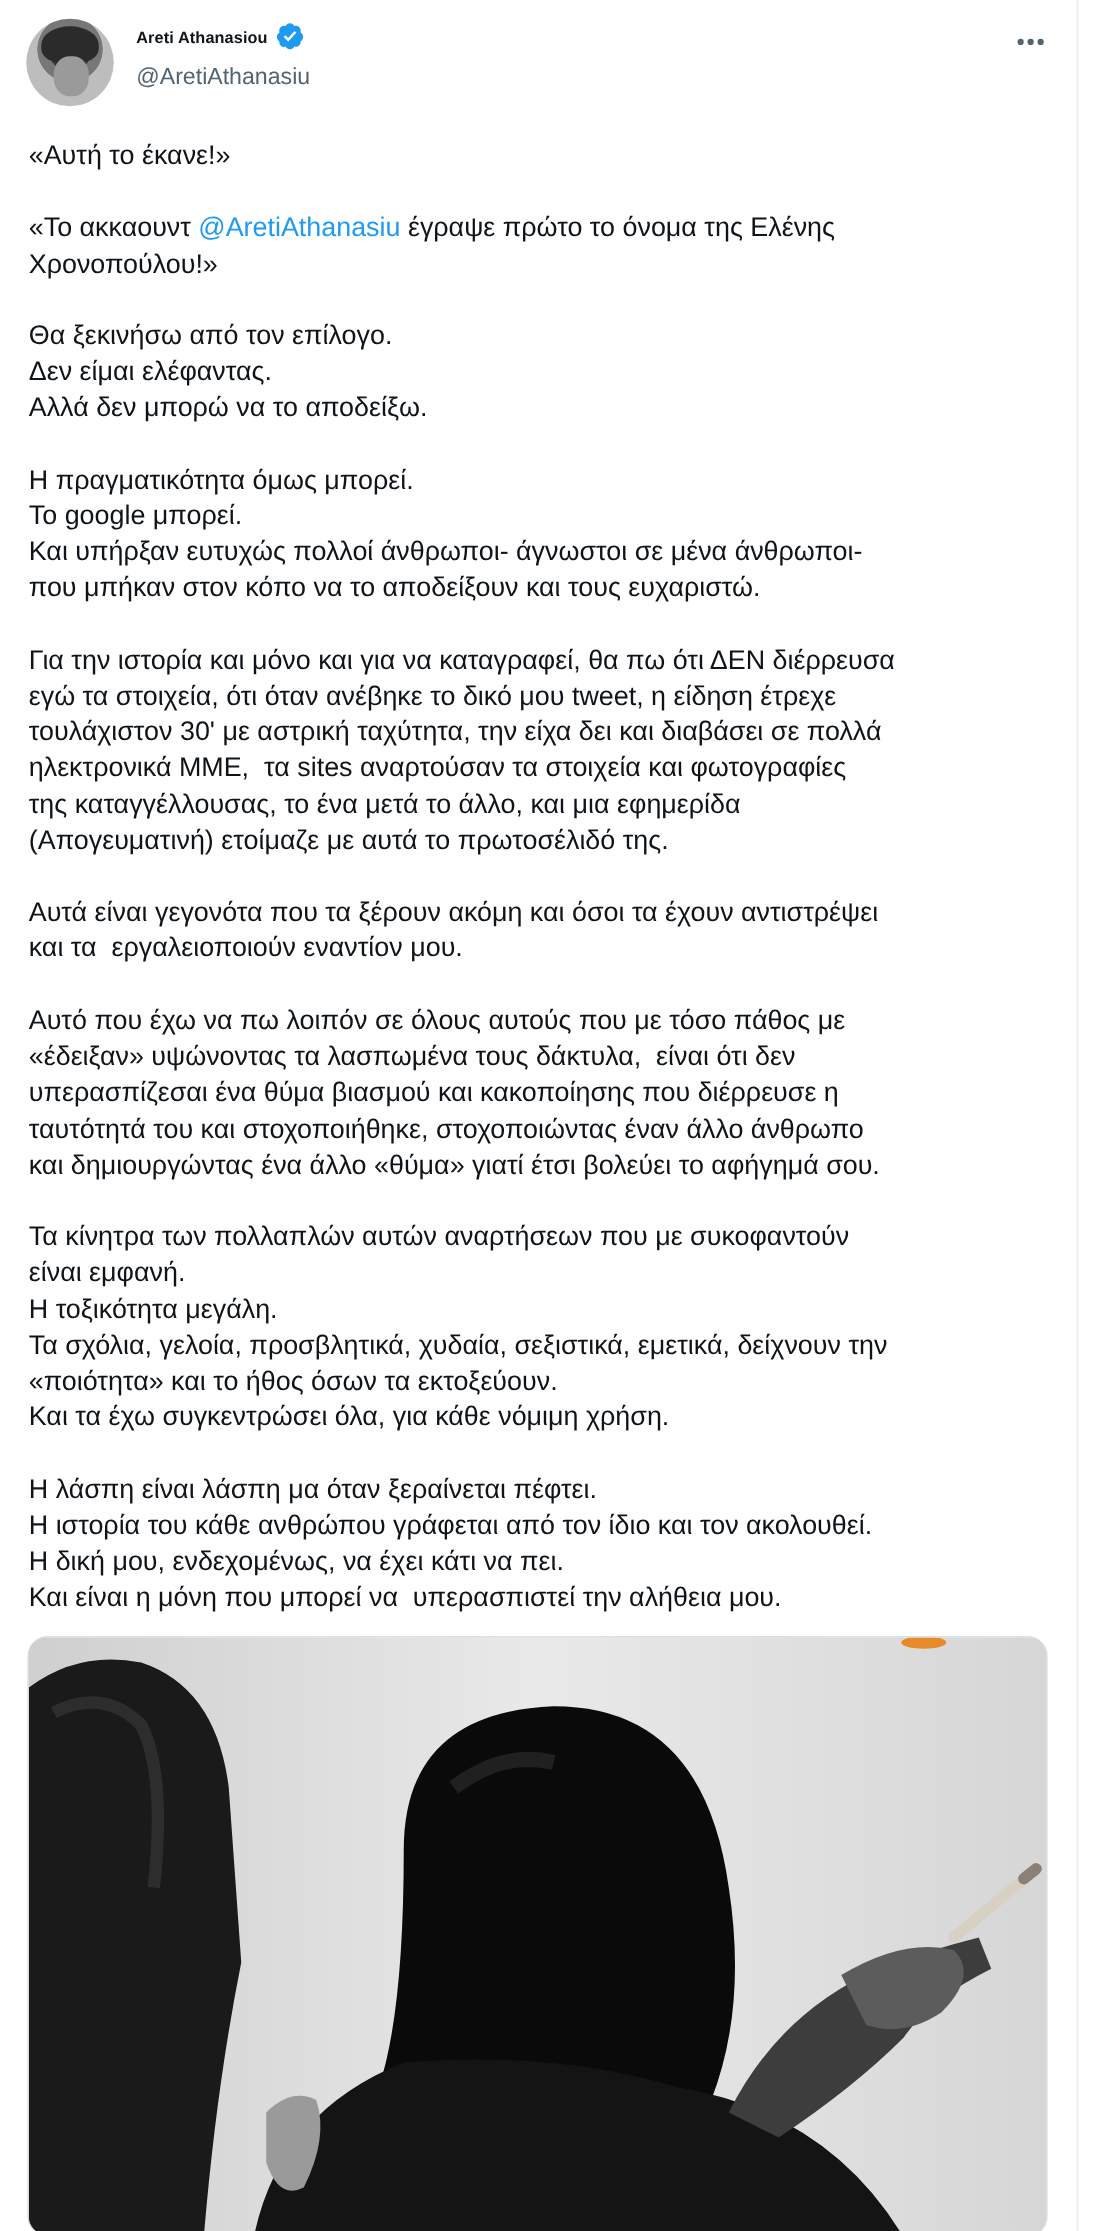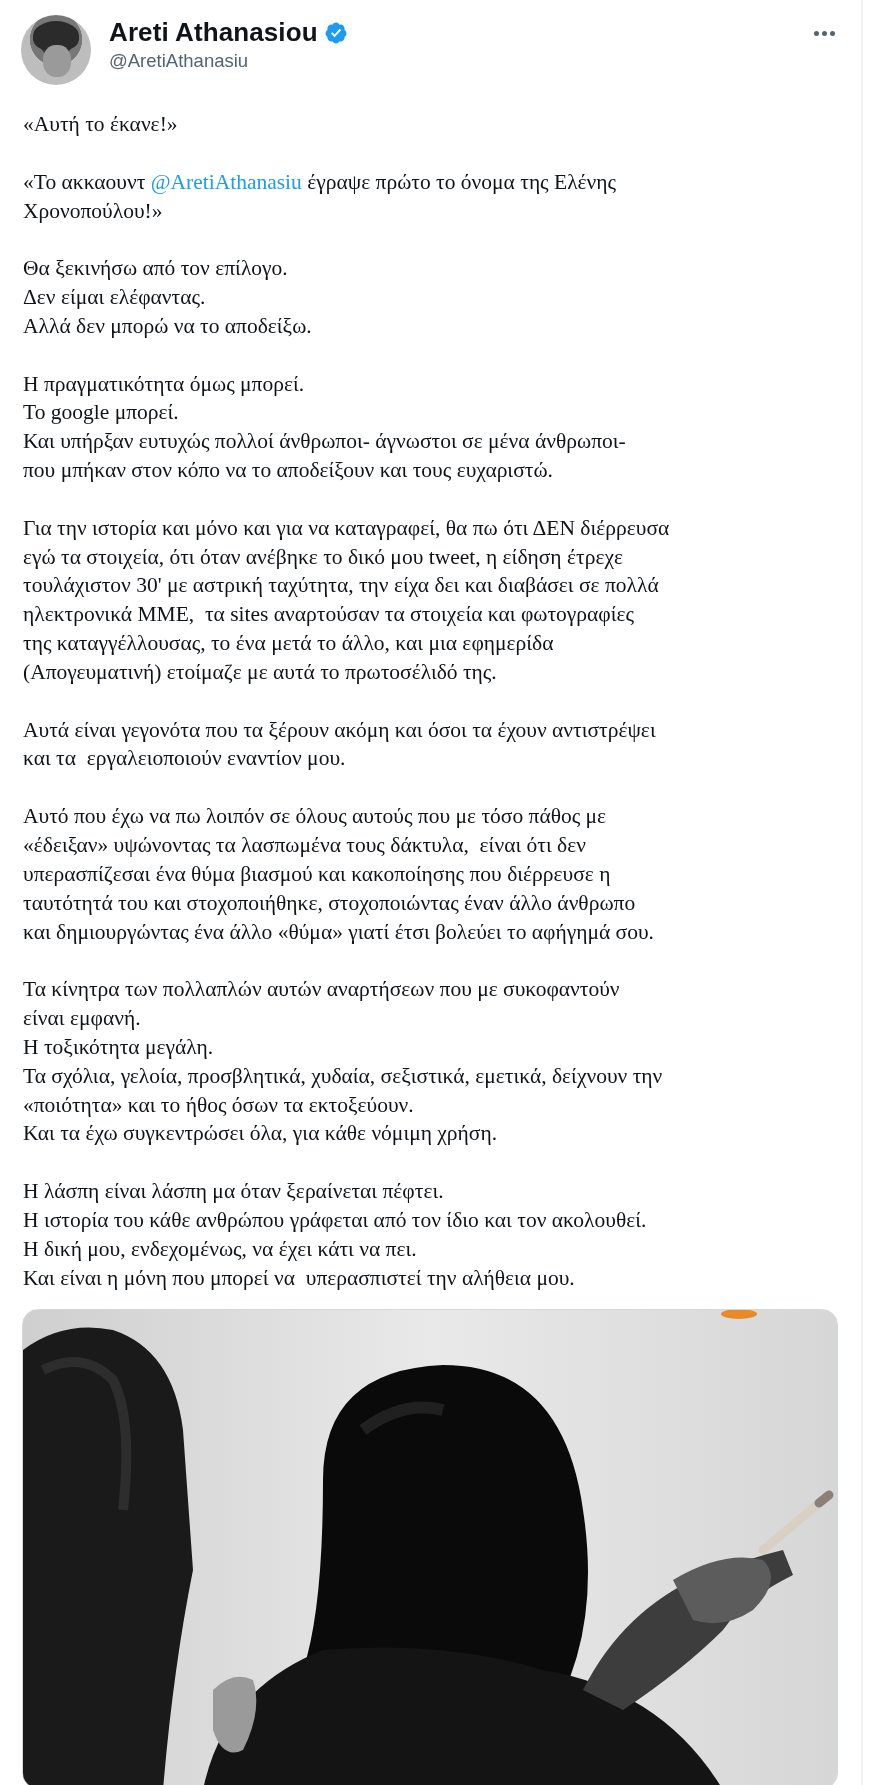--- a/index.html
+++ b/index.html
@@ -7,29 +7,29 @@
            font-family: "Liberation Sans", "DejaVu Sans", sans-serif; color: #0f1419; }
     .card-border { position: absolute; left: 861px; top: 0; width: 2px; height: 1785px; background: #eff3f4; }
     .header { position: absolute; left: 0; top: 0; width: 860px; height: 100px; }
     .avatar { position: absolute; left: 21px; top: 15px; width: 70px; height: 70px; border-radius: 50%;
               overflow: hidden; background: radial-gradient(circle at 50% 35%, #3a3a3a 0 30%, #777 31% 45%, #bdbdbd 46% 100%); }
     .avatar .face { position: absolute; left: 22px; top: 30px; width: 28px; height: 32px; border-radius: 45%;
                     background: #9a9a9a; }
     .avatar .hair { position: absolute; left: 12px; top: 6px; width: 46px; height: 30px; border-radius: 50% 50% 40% 40%;
                     background: #2b2b2b; }
     .name-row { position: absolute; left: 109px; top: 17px; display: flex; align-items: center; }
-    .display-name { font-weight: 700; font-size: 26px; color: #0f1419; letter-spacing: 0.1px; }
+    .display-name { font-weight: 700; font-size: 13px; color: #0f1419; letter-spacing: 0.1px; }
     .badge { margin-left: 6px; width: 24px; height: 24px; display: inline-block; }
     .handle { position: absolute; left: 109px; top: 50px; font-size: 18.5px; color: #536471; }
     .more { position: absolute; left: 808px; top: 20px; width: 32px; height: 26px; display: flex;
             align-items: center; justify-content: center; gap: 3px; cursor: pointer; }
     .more span { width: 5px; height: 5px; background: #536471; border-radius: 50%; display: block; }
     .tweet-text { position: absolute; left: 23px; top: 110px; width: 820px;
                   font-size: 21.5px; line-height: 28.84px; color: #0f1419; white-space: pre-wrap; }
-    .tweet-text .line { display: block; min-height: 28.84px; font-family: Liberation Serif, serif; }
+    .tweet-text .line { display: block; min-height: 28.84px; }
     .mention { color: #1d9bf0; text-decoration: none; }
     .media { position: absolute; left: 22px; top: 1309px; width: 816px; height: 480px; border-radius: 16px;
              overflow: hidden; border: 1px solid #cfd9de; box-sizing: border-box;
              background: linear-gradient(90deg, #d9d9d9 0%, #e8e8e8 40%, #dedede 100%); }
     .media svg { display: block; }
   </style>
 </head>
 <body>
 
 <div class="card-border"></div>

